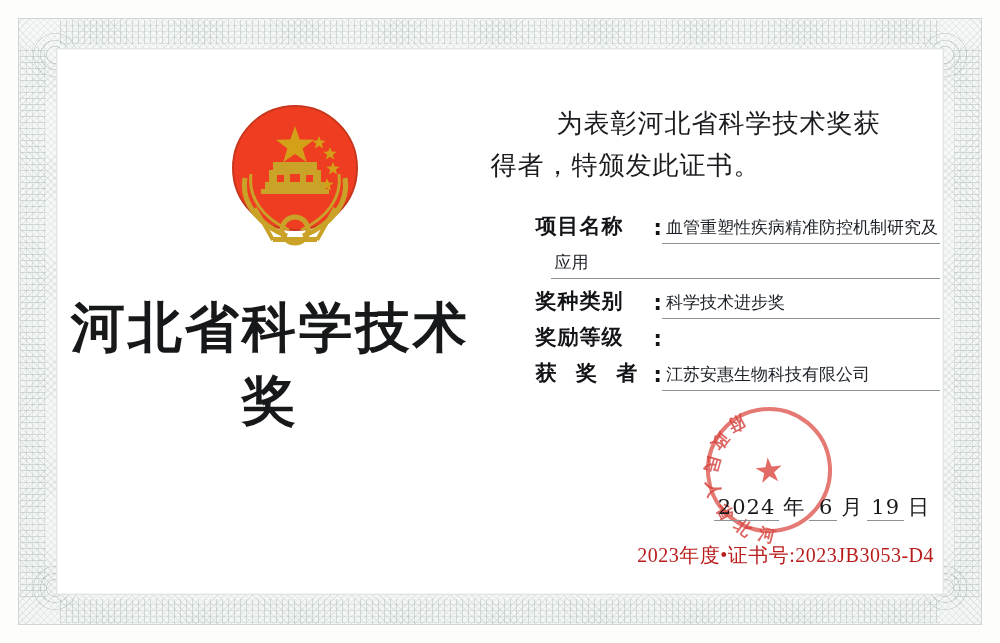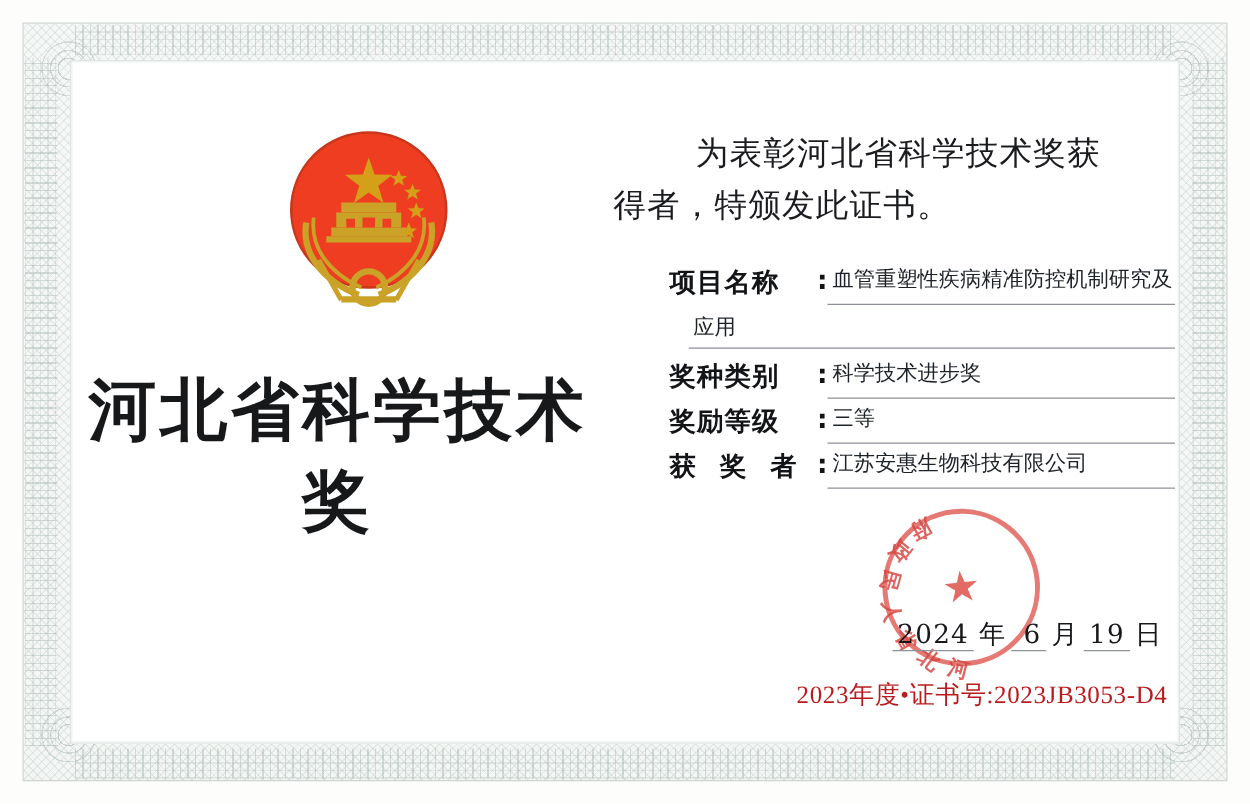--- a/index.html
+++ b/index.html
@@ -132,20 +132,21 @@
     letter-spacing: 1px;
   }
   .intro .l1 { text-indent: 66px; }
   .intro .l2 { }
 
   .fields {
     margin-top: 26px;
   }
   .field-row {
     display: flex;
+    align-items: flex-end;
     margin-bottom: 4px;
     margin-left: 45px;
   }
   .field-label {
     width: 118px;
     flex: 0 0 118px;
     font-size: 21px;
     font-weight: bold;
     color: #131417;
     letter-spacing: 1px;
@@ -326,21 +327,20 @@
 
         <div class="field-row">
           <div class="field-label">奖种类别</div>
           <div class="field-colon">:</div>
           <div class="field-value">科学技术进步奖</div>
         </div>
 
         <div class="field-row">
           <div class="field-label">奖励等级</div>
           <div class="field-colon">:</div>
-          <div class="field-value">三等</div>
         </div>
 
         <div class="field-row">
           <div class="field-label spaced">获 奖 者</div>
           <div class="field-colon">:</div>
           <div class="field-value">江苏安惠生物科技有限公司</div>
         </div>
 
       </div>
 

